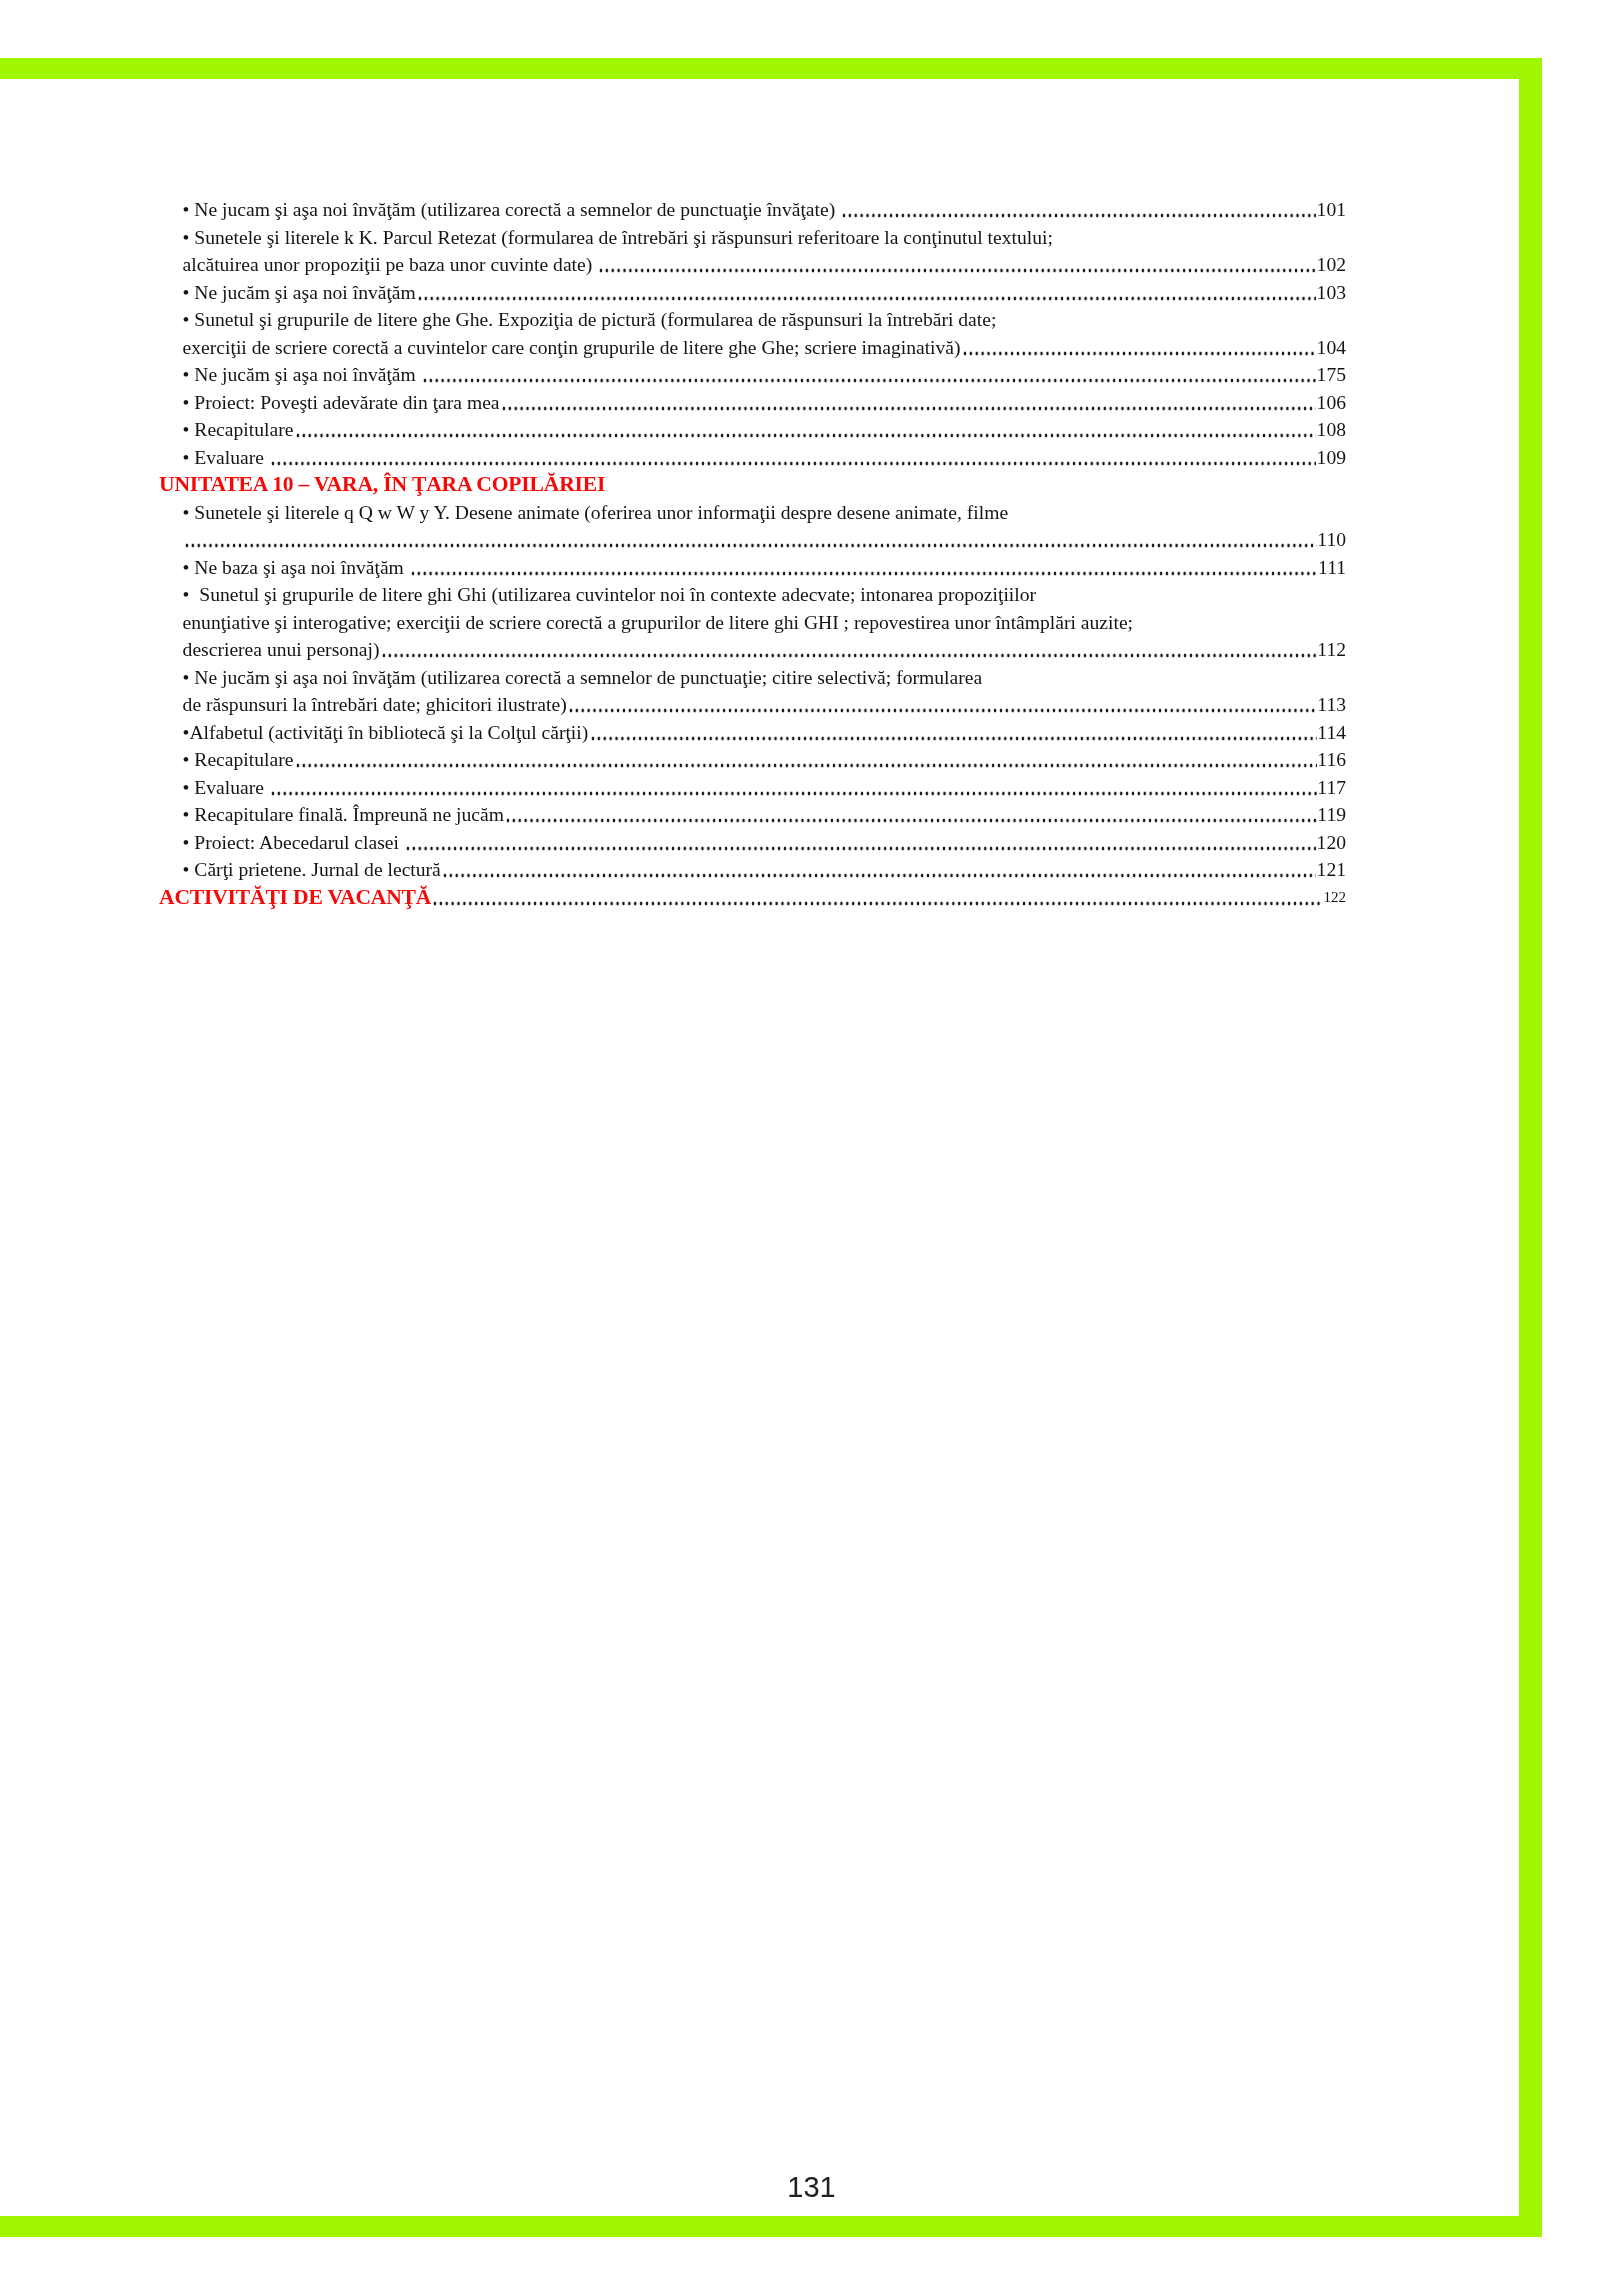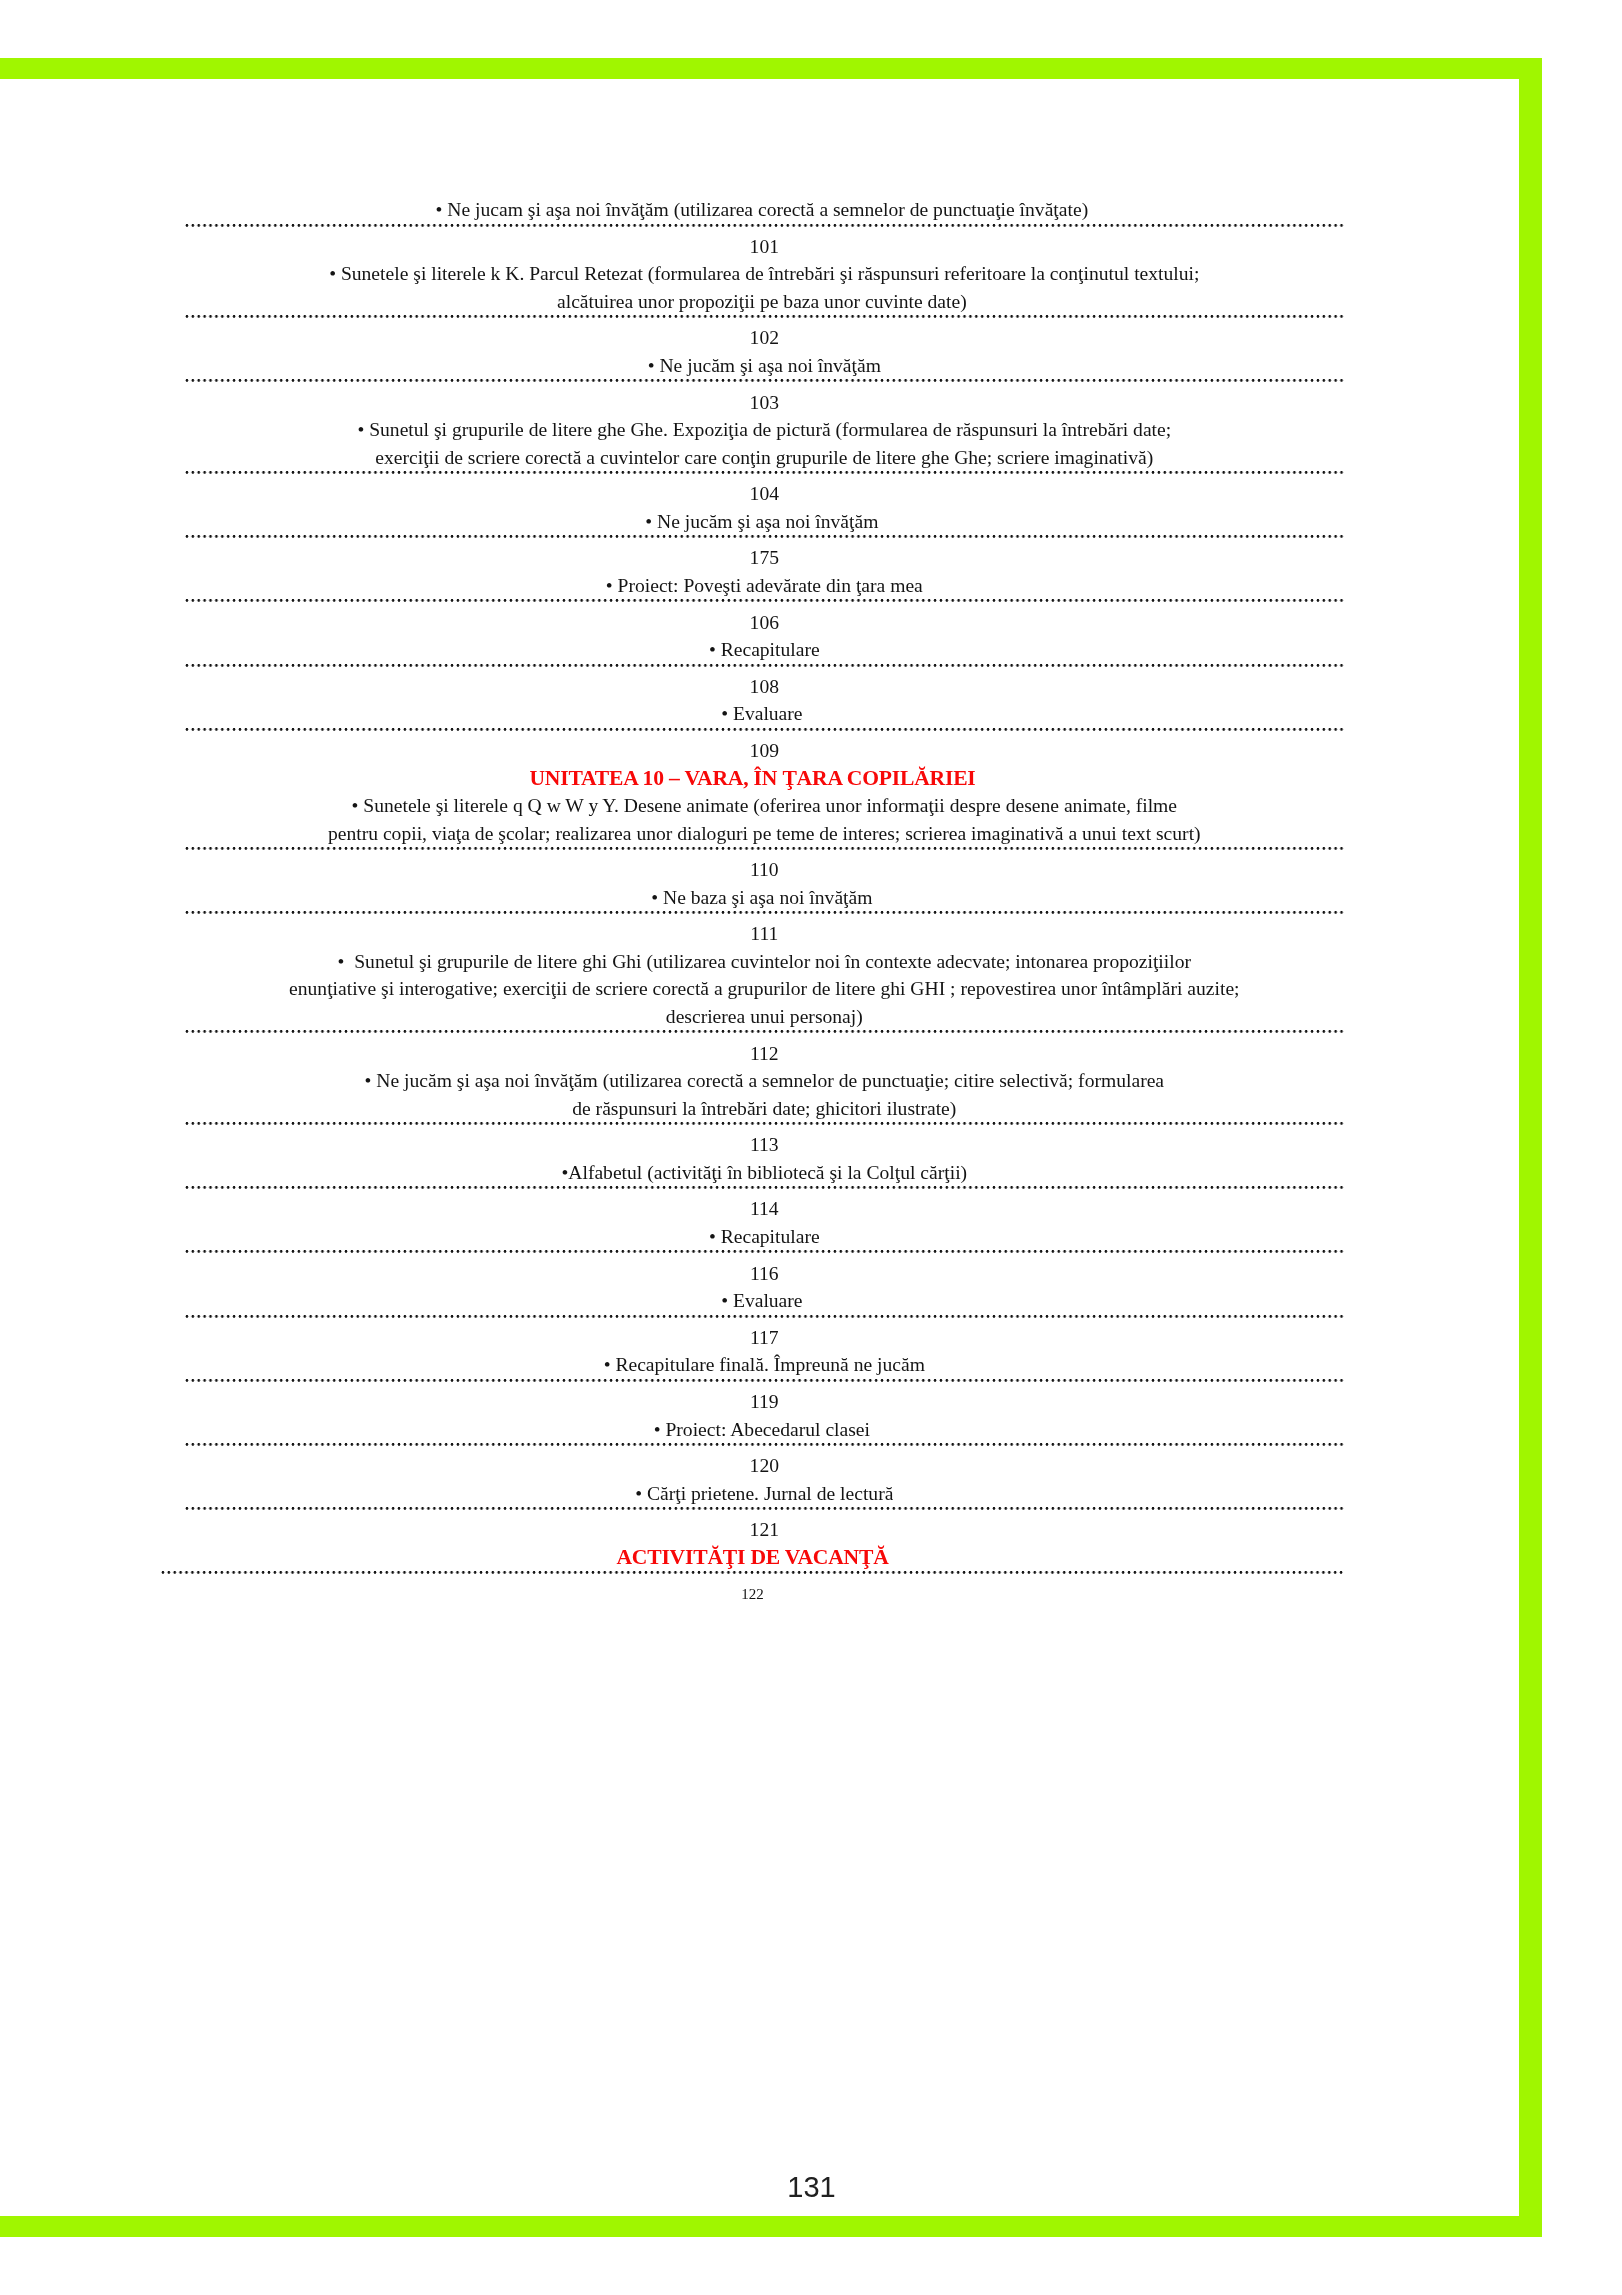--- a/index.html
+++ b/index.html
@@ -6,21 +6,21 @@
   .canvas{
     position:relative;width:1623px;height:2295px;background:#ffffff;overflow:hidden;
     font-family:"Liberation Serif","DejaVu Serif",serif;color:var(--ink,#141414);
   }
   .bar{position:absolute;background:var(--green,#A0F600);}
   .bar-top{left:0;top:58px;width:1542px;height:21px;}
   .bar-right{left:1519px;top:58px;width:23px;height:2179px;}
   .bar-bottom{left:0;top:2216px;width:1542px;height:21px;}
 
   .toc{position:absolute;left:159px;top:196px;width:1187px;font-size:19.6px;line-height:27.5px;}
-  .toc-line{display:flex;align-items:center;white-space:pre;flex-direction:column;}
+  .toc-line{display:flex;align-items:flex-end;white-space:pre;}
   .toc-line.entry{padding-left:23.6px;}
   .toc-line .line-text{flex:0 1 auto;overflow:hidden;}
   .toc-line .bold{font-weight:normal;}
   .toc-line .leader{
     flex:1 0 9.2px;align-self:stretch;margin:0 0.7px 0 1.3px;
     background-image:radial-gradient(circle,var(--ink,#141414) 1.3px,transparent 1.6px);
     background-size:5.9px 6.5px;background-repeat:repeat-x;background-position:left bottom 4.6px;
   }
   .toc-line .pageno{flex:none;}
   .toc-line.heading{color:var(--red,#F70808);font-weight:bold;font-size:21.6px;letter-spacing:-0.2px;}
@@ -45,21 +45,21 @@
       <div class="toc-line entry"><span class="line-text"><span>alcătuirea unor propoziţii pe baza unor cuvinte date) </span></span><span class="leader"></span><span class="pageno">102</span></div>
       <div class="toc-line entry"><span class="line-text"><span>• Ne jucăm şi aşa noi învăţăm</span></span><span class="leader"></span><span class="pageno">103</span></div>
       <div class="toc-line entry"><span class="line-text"><span>• Sunetul şi grupurile de litere </span><span class="bold">ghe Ghe</span><span>. Expoziţia de pictură (formularea de răspunsuri la întrebări date;</span></span></div>
       <div class="toc-line entry"><span class="line-text"><span>exerciţii de scriere corectă a cuvintelor care conţin grupurile de litere </span><span class="bold">ghe Ghe</span><span>; scriere imaginativă)</span></span><span class="leader"></span><span class="pageno">104</span></div>
       <div class="toc-line entry"><span class="line-text"><span>• Ne jucăm şi aşa noi învăţăm </span></span><span class="leader"></span><span class="pageno">175</span></div>
       <div class="toc-line entry"><span class="line-text"><span>• Proiect: Poveşti adevărate din ţara mea</span></span><span class="leader"></span><span class="pageno">106</span></div>
       <div class="toc-line entry"><span class="line-text"><span>• Recapitulare</span></span><span class="leader"></span><span class="pageno">108</span></div>
       <div class="toc-line entry"><span class="line-text"><span>• Evaluare </span></span><span class="leader"></span><span class="pageno">109</span></div>
       <div class="toc-line heading"><span class="line-text"><span>UNITATEA 10 – VARA, ÎN ŢARA COPILĂRIEI</span></span></div>
       <div class="toc-line entry"><span class="line-text"><span>• Sunetele şi literele </span><span class="bold">q Q w W y Y</span><span>. Desene animate (oferirea unor informaţii despre desene animate, filme</span></span></div>
-      <div class="toc-line entry"><span class="line-text"><span>pentru copii, viaţa de şcolar; realizarea unor dialoguri pe teme de interes; scrierea imaginativă a unui text scurt)</span></span><span class="leader"></span><span class="pageno">110</span></div>
+      <div class="toc-line entry"><span class="leader"></span><span class="pageno">110</span></div>
       <div class="toc-line entry"><span class="line-text"><span>• Ne baza şi aşa noi învăţăm </span></span><span class="leader"></span><span class="pageno">111</span></div>
       <div class="toc-line entry"><span class="line-text"><span>•  Sunetul şi grupurile de litere </span><span class="bold">ghi Ghi</span><span> (utilizarea cuvintelor noi în contexte adecvate; intonarea propoziţiilor</span></span></div>
       <div class="toc-line entry"><span class="line-text"><span>enunţiative şi interogative; exerciţii de scriere corectă a grupurilor de litere </span><span class="bold">ghi GHI</span><span> ; repovestirea unor întâmplări auzite;</span></span></div>
       <div class="toc-line entry"><span class="line-text"><span>descrierea unui personaj)</span></span><span class="leader"></span><span class="pageno">112</span></div>
       <div class="toc-line entry"><span class="line-text"><span>• Ne jucăm şi aşa noi învăţăm (utilizarea corectă a semnelor de punctuaţie; citire selectivă; formularea</span></span></div>
       <div class="toc-line entry"><span class="line-text"><span>de răspunsuri la întrebări date; ghicitori ilustrate)</span></span><span class="leader"></span><span class="pageno">113</span></div>
       <div class="toc-line entry"><span class="line-text"><span>•Alfabetul (activităţi în bibliotecă şi la Colţul cărţii)</span></span><span class="leader"></span><span class="pageno">114</span></div>
       <div class="toc-line entry"><span class="line-text"><span>• Recapitulare</span></span><span class="leader"></span><span class="pageno">116</span></div>
       <div class="toc-line entry"><span class="line-text"><span>• Evaluare </span></span><span class="leader"></span><span class="pageno">117</span></div>
       <div class="toc-line entry"><span class="line-text"><span>• Recapitulare finală. Împreună ne jucăm</span></span><span class="leader"></span><span class="pageno">119</span></div>

